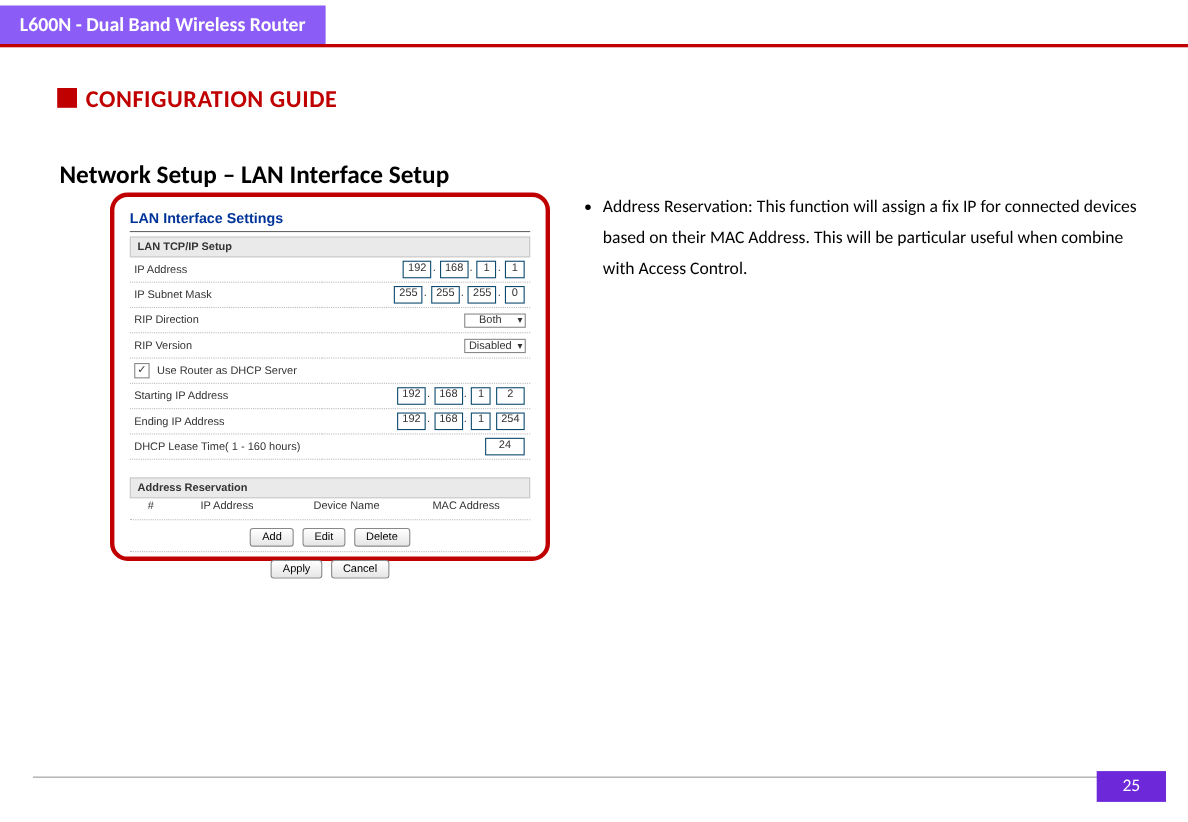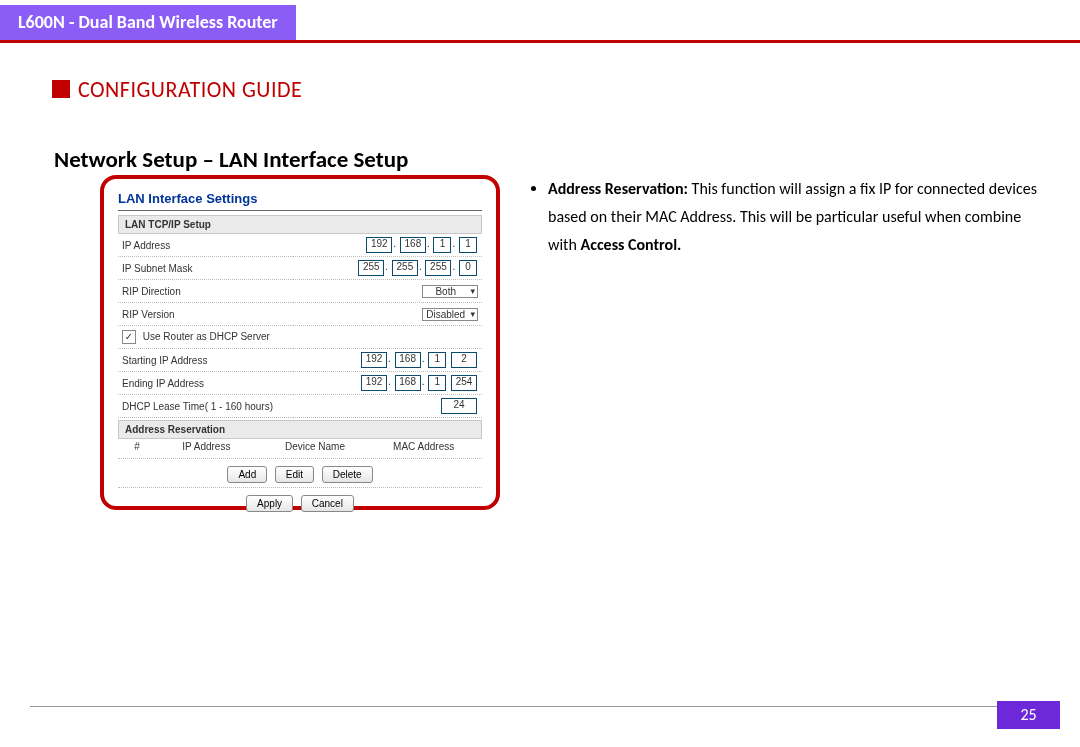--- a/index.html
+++ b/index.html
@@ -2,29 +2,29 @@
 <html><head>
 <meta charset="utf-8">
 <style>
   html,body{margin:0;padding:0;width:1080px;height:747px;font-family:Calibri,"Segoe UI",Arial,sans-serif;background:#fff;color:#000;position:relative}
   .page{position:relative;width:1080px;height:747px}
   
   .top-border{position:absolute;left:0;top:40px;width:1080px;height:3px;background:#c00000}
   .top-tab{position:absolute;left:0;top:5px;height:35px;background:#8b5cf6;color:#fff;font-weight:600;font-size:18px;line-height:35px;padding:0 18px}
   
   .cg-box{position:absolute;left:52px;top:80px;width:18px;height:18px;background:#c00000}
-  .cg-title{position:absolute;left:78px;top:76px;color:#c00000;font-weight:400;font-size:22px;letter-spacing:0.5px}
+  .cg-title{position:absolute;left:78px;top:76px;color:#c00000;font-weight:700;font-size:22px;letter-spacing:0.5px}
   
   .sec-title{position:absolute;left:54px;top:145px;font-size:23px;font-weight:700}
   
   .col-left{position:absolute;left:100px;top:175px}
   .col-right{position:absolute;left:530px;top:175px;width:520px;font-size:16px;line-height:28px}
   .col-right ul{margin:0;padding-left:18px}
   .col-right li{list-style-type:disc}
-  .col-right b{font-weight:700}
+  .col-right b{font-weight:400}
   
   .callout{border:4px solid #c00000;border-radius:16px;width:400px;height:335px;background:#fff;box-sizing:border-box;padding:12px 14px 10px 14px}
   
   .panel-title{font-family:Arial,sans-serif;color:#003399;font-weight:700;font-size:13px;margin-bottom:4px}
   .panel-title-rule{height:1px;background:#666;margin-bottom:4px}
   .subhdr{background:#eaeaea;font:700 10px Arial;color:#333;padding:3px 6px;border:1px solid #c8c8c8}
   .ftable{width:100%;border-collapse:collapse;font:10px Arial;color:#333}
   .ftable td{border-bottom:1px dotted #bbb;padding:3px 4px;height:16px;vertical-align:middle}
   .ftable td.lab{width:48%}
   .ftable td.val{width:52%;text-align:right;white-space:nowrap}
@@ -114,21 +114,21 @@
             <span class="oct">254</span>
           </td>
         </tr>
         <tr>
           <td class="lab">DHCP Lease Time( 1 - 160 hours)</td>
           <td class="val"><span class="oct" style="width:34px">24</span></td>
         </tr>
       </tbody>
         </table>
 
-      <div class="subhdr" style="margin-top:2px">Address Reservation</div>
+      <div class="subhdr" style="margin-top:16px">Address Reservation</div>
       <div class="resv-head">
         <span style="flex:0 0 30px">#</span>
         <span>IP Address</span>
         <span>Device Name</span>
         <span>MAC Address</span>
       </div>
       <hr class="dotrule">
       <div class="btnrow">
         <span class="wbtn">Add</span>
         <span class="wbtn">Edit</span>

